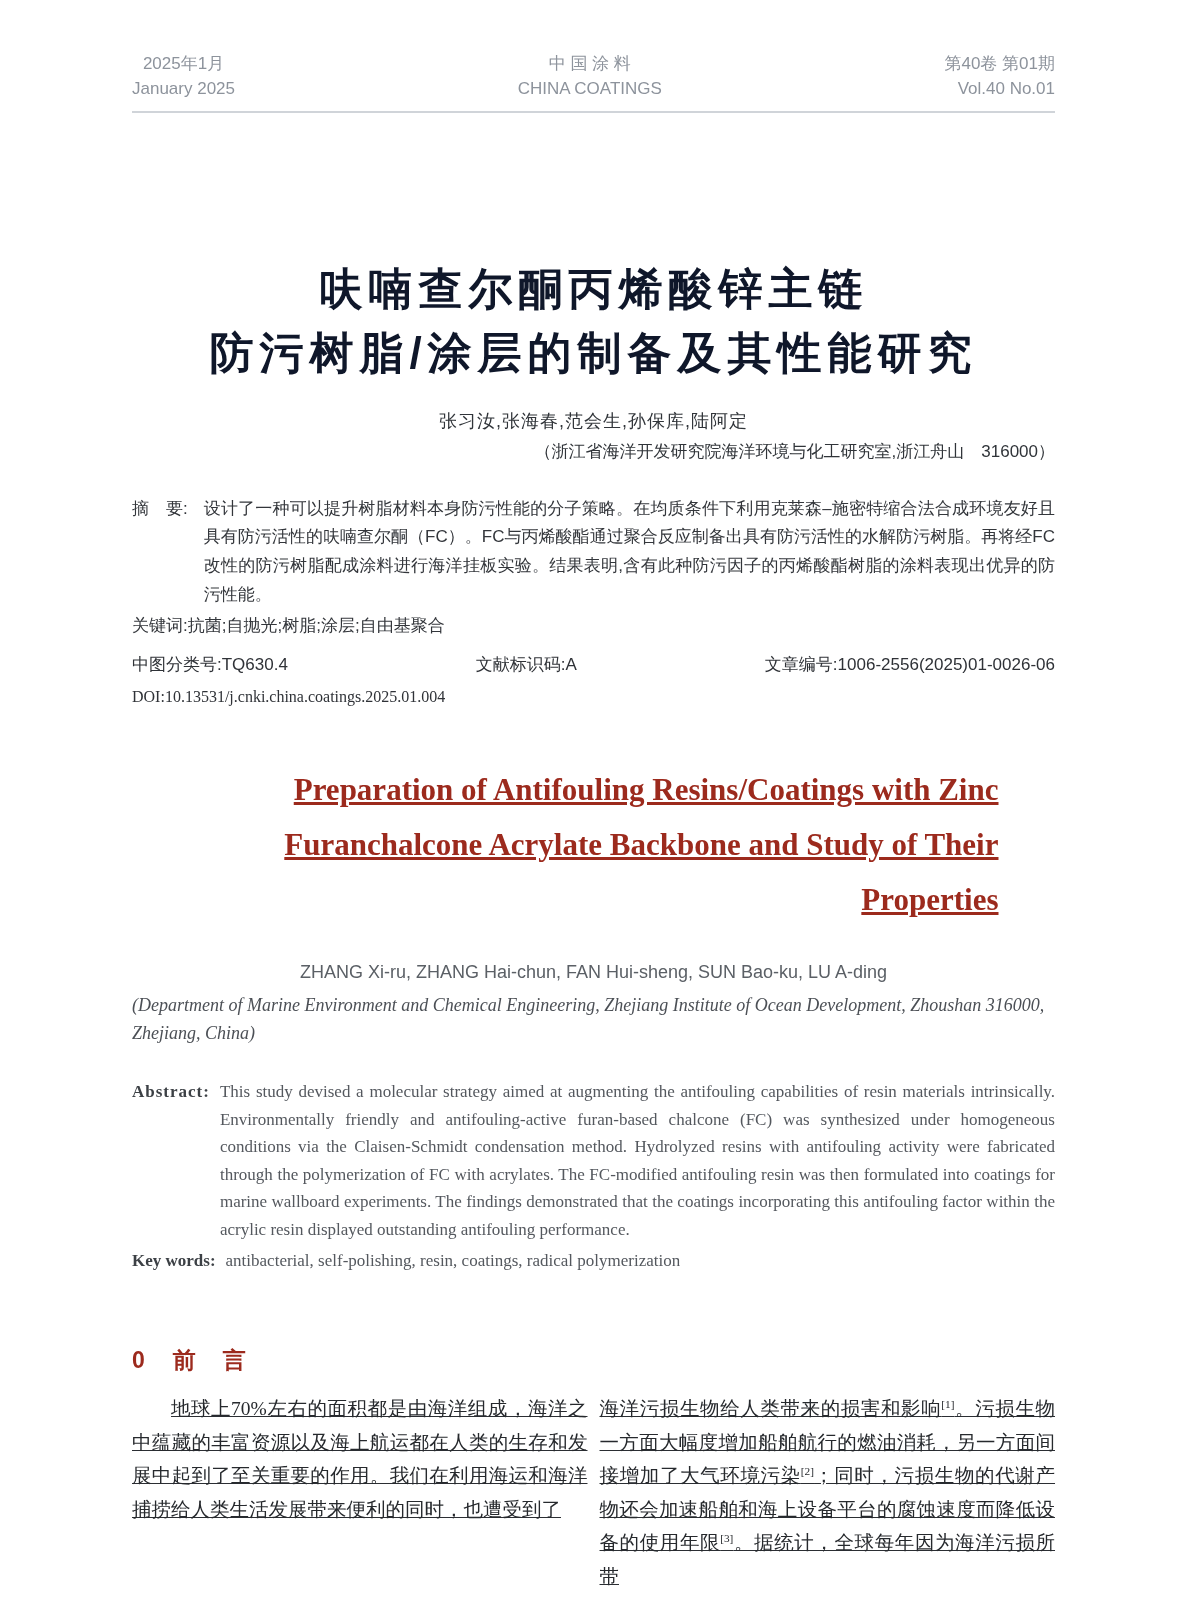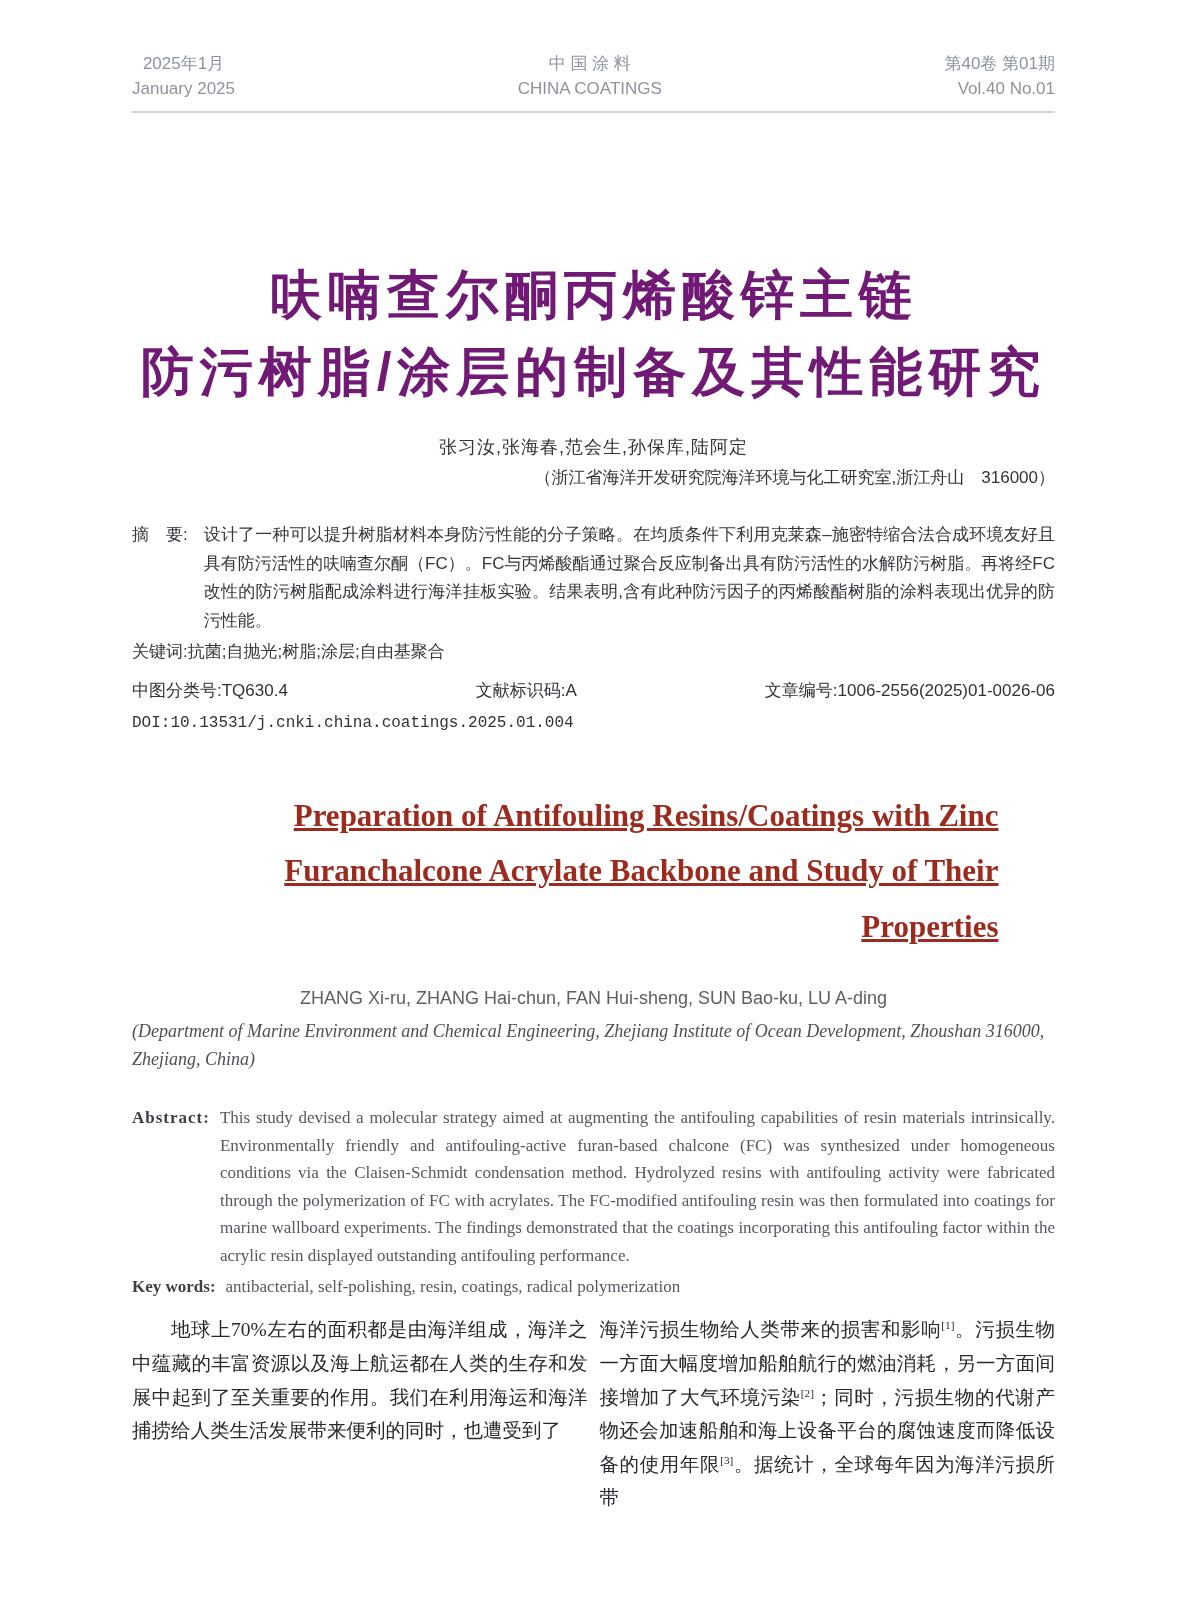--- a/index.html
+++ b/index.html
@@ -19,39 +19,39 @@
     border-bottom:2px solid #d0d4d9;
   }
   .jheader .cell { white-space:nowrap; }
   .jheader .c-left  { text-align:center;  }
   .jheader .c-mid   { text-align:center;}
   .jheader .c-right { text-align:right; }
 
   
   .title-cn {
     margin-top:144px; text-align:center;
-    color:#701a75; font-weight:bold; font-size:53px;
+    color:#0f172a; font-weight:bold; font-size:44px;
     letter-spacing:6px; line-height:1.45;
   }
   .authors-cn { margin-top:24px; text-align:center; font-size:18px; color:#303439; letter-spacing:1px; }
   .affil-cn   { margin-top:7px;  text-align:right; font-size:17px; color:#303439; }
 
   
   .hang { display:flex; }
   .hang .lbl { flex:0 0 auto; white-space:pre; }
   .hang .txt { flex:1 1 auto; }
   .abstract-cn { margin-top:32px; font-size:17px; line-height:1.68; color:#33363b; }
   .abstract-cn .txt { text-align:justify;margin-left:16px; }
   .keywords-cn { margin-top:5px; font-size:17px; color:#33363b; }
 
   .meta-row {
     margin-top:16px; display:flex; justify-content:space-between;
     font-size:17px; color:#2f3237;
   }
-  .doi { margin-top:12px; font-family:Liberation Mono, monospace; font-size:16px; color:#2f3237; }
+  .doi { margin-top:12px; font-family:Liberation Serif, serif; font-size:16px; color:#2f3237; }
 
   
   .title-en {
     margin-top:56px; max-width:810px; margin-left:auto; margin-right:auto;
     text-align:right; color:#9c2a1d; font-weight:bold;
     font-family:"Liberation Serif","DejaVu Serif",serif;
     font-size:31px; line-height:1.78;text-decoration:underline;
   }
   .authors-en { margin-top:34px; text-align:center; font-size:18px; color:#5b6066; }
   .affil-en {
@@ -71,21 +71,21 @@
     margin-top:8px; font-family:"Liberation Serif","DejaVu Serif",serif;
     font-size:17px; color:#54585e;
   }
   .keywords-en .lbl { font-weight:bold; color:#3c4045; padding-right:10px; }
 
   
   .section-head { margin-top:74px; color:#9c2a1d; font-weight:bold; font-size:23px; }
   .section-head .num { margin-right:28px; }
   .section-head .ttl { letter-spacing:2px; }
 
-  .columns { margin-top:16px; display:flex; gap:12px; }
+  .columns { margin-top:16px; display:flex; gap:12px;text-decoration:underline; }
   .col {
     flex:1 1 0;
     font-family:"Liberation Serif","DejaVu Serif",serif;
     font-size:19.5px; line-height:1.72; color:#26292d;
     text-align:justify;
   }
   .col.first { text-indent:2em; }
   .col sup { font-size:0.58em; line-height:0; }
 </style>
 </head>
@@ -138,19 +138,22 @@
 
   <div class="abstract-en hang">
     <div class="lbl">Abstract:</div>
     <div class="txt">This study devised a molecular strategy aimed at augmenting the antifouling capabilities of resin materials intrinsically. Environmentally friendly and antifouling-active furan-based chalcone (FC) was synthesized under homogeneous conditions via the Claisen-Schmidt condensation method. Hydrolyzed resins with antifouling activity were fabricated through the polymerization of FC with acrylates. The FC-modified antifouling resin was then formulated into coatings for marine wallboard experiments. The findings demonstrated that the coatings incorporating this antifouling factor within the acrylic resin displayed outstanding antifouling performance.</div>
   </div>
   <div class="keywords-en hang">
     <div class="lbl">Key words:</div>
     <div class="txt">antibacterial, self-polishing, resin, coatings, radical polymerization</div>
   </div>
 
+  <div class="section-head">
+    <span class="num">0</span><span class="ttl">前　言</span>
+  </div>
 
   <div class="columns">
     <div class="col first">地球上70%左右的面积都是由海洋组成，海洋之中蕴藏的丰富资源以及海上航运都在人类的生存和发展中起到了至关重要的作用。我们在利用海运和海洋捕捞给人类生活发展带来便利的同时，也遭受到了</div>
     <div class="col">海洋污损生物给人类带来的损害和影响<sup>[1]</sup>。污损生物一方面大幅度增加船舶航行的燃油消耗，另一方面间接增加了大气环境污染<sup>[2]</sup>；同时，污损生物的代谢产物还会加速船舶和海上设备平台的腐蚀速度而降低设备的使用年限<sup>[3]</sup>。据统计，全球每年因为海洋污损所带</div>
   </div>
 
 </div>
 
 </body></html>

